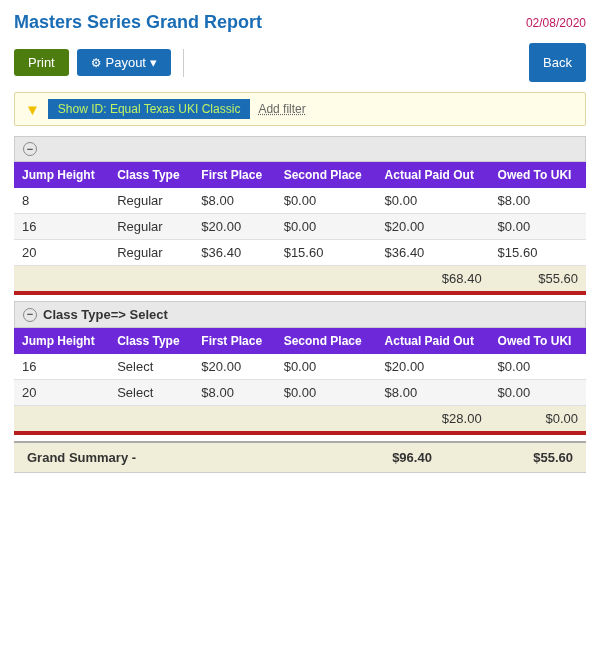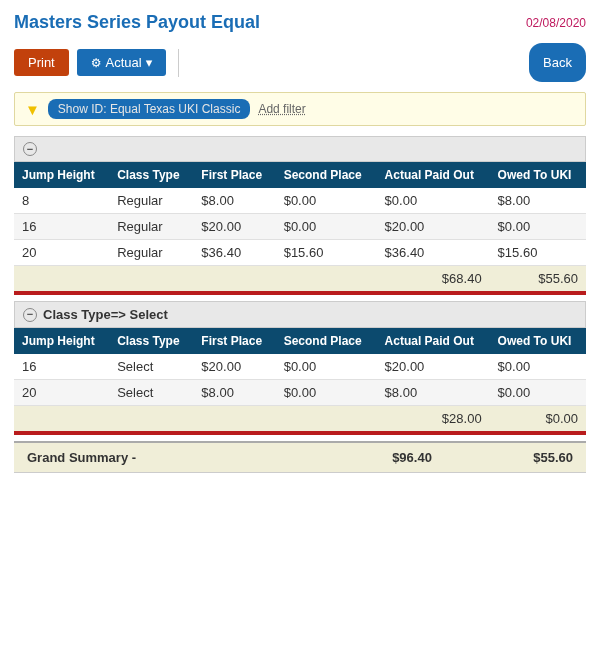--- a/index.html
+++ b/index.html
@@ -29,21 +29,21 @@
       font-size: 12px;
       color: #be185d;
     }
     .toolbar-row {
       display: flex;
       align-items: center;
       gap: 8px;
       margin-bottom: 10px;
     }
     .btn-print {
-      background: #c2410c;
+      background: #4d7c0f;
       color: #fff;
       border: none;
       padding: 6px 14px;
       border-radius: 3px;
       cursor: pointer;
       font-size: 13px;
     }
     .btn-export {
       background: #1a6db5;
       color: #fff;
@@ -54,21 +54,21 @@
       font-size: 13px;
       display: flex;
       align-items: center;
       gap: 4px;
     }
     .btn-back {
       background: #1a6db5;
       color: #fff;
       border: none;
       padding: 12px 14px;
-      border-radius: 13px;
+      border-radius: 3px;
       cursor: pointer;
       font-size: 13px;
       margin-left: auto;
       text-align: center;
     }
     .gear-icon { font-size: 12px; }
     .divider-line {
       width: 1px;
       height: 28px;
       background: #ccc;
@@ -83,22 +83,22 @@
       gap: 8px;
       margin-bottom: 10px;
       border-radius: 2px;
     }
     .filter-icon {
       color: #f0c000;
       font-size: 15px;
     }
     .filter-tag {
       background: #1a6db5;
-      color: #e5e5e5;
-      border-radius: 8px;
+      color: #bef264;
+      border-radius: 0;
       padding: 3px 10px;
       font-size: 12px;
     }
     .add-filter-link {
       color: #666;
       font-size: 12px;
       cursor: pointer;
       text-decoration: underline dotted;
     }
     .section-header {
@@ -124,21 +124,21 @@
       line-height: 1;
       color: #555;
       cursor: pointer;
     }
     table {
       width: 100%;
       border-collapse: collapse;
       margin-bottom: 0;
     }
     thead tr {
-      background: #0c4a6e;
+      background: #6d28d9;
       color: #fff;
       margin-top: 32px;
     }
     thead th {
       padding: 6px 8px;
       text-align: left;
       font-size: 12px;
       font-weight: bold;
     }
     tbody tr:nth-child(odd) {
@@ -178,29 +178,29 @@
     .text-right { text-align: right; }
     .spacer-cell { }
     .grand-label { font-weight: bold; }
   </style>
 </head>
 <body>
 
 <div class="page-wrapper">
 
   <div class="header-row">
-    <span class="page-title">Masters Series Payout Equal</span>
+    <span class="page-title">Masters Series Grand Report</span>
     <span class="date-text">02/08/2020</span>
   </div>
 
   <div class="toolbar-row">
     <button class="btn-print">Print</button>
     <button class="btn-export">
       <span class="gear-icon">⚙</span>
-      <span>Actual</span>
+      <span>Payout</span>
       <span>▾</span>
     </button>
     <div class="divider-line"></div>
     <button class="btn-back">Back</button>
   </div>
 
   <div class="filter-bar">
     <span class="filter-icon">▼</span>
     <span class="filter-tag">Show ID: Equal Texas UKI Classic</span>
     <span class="add-filter-link">Add filter</span>

